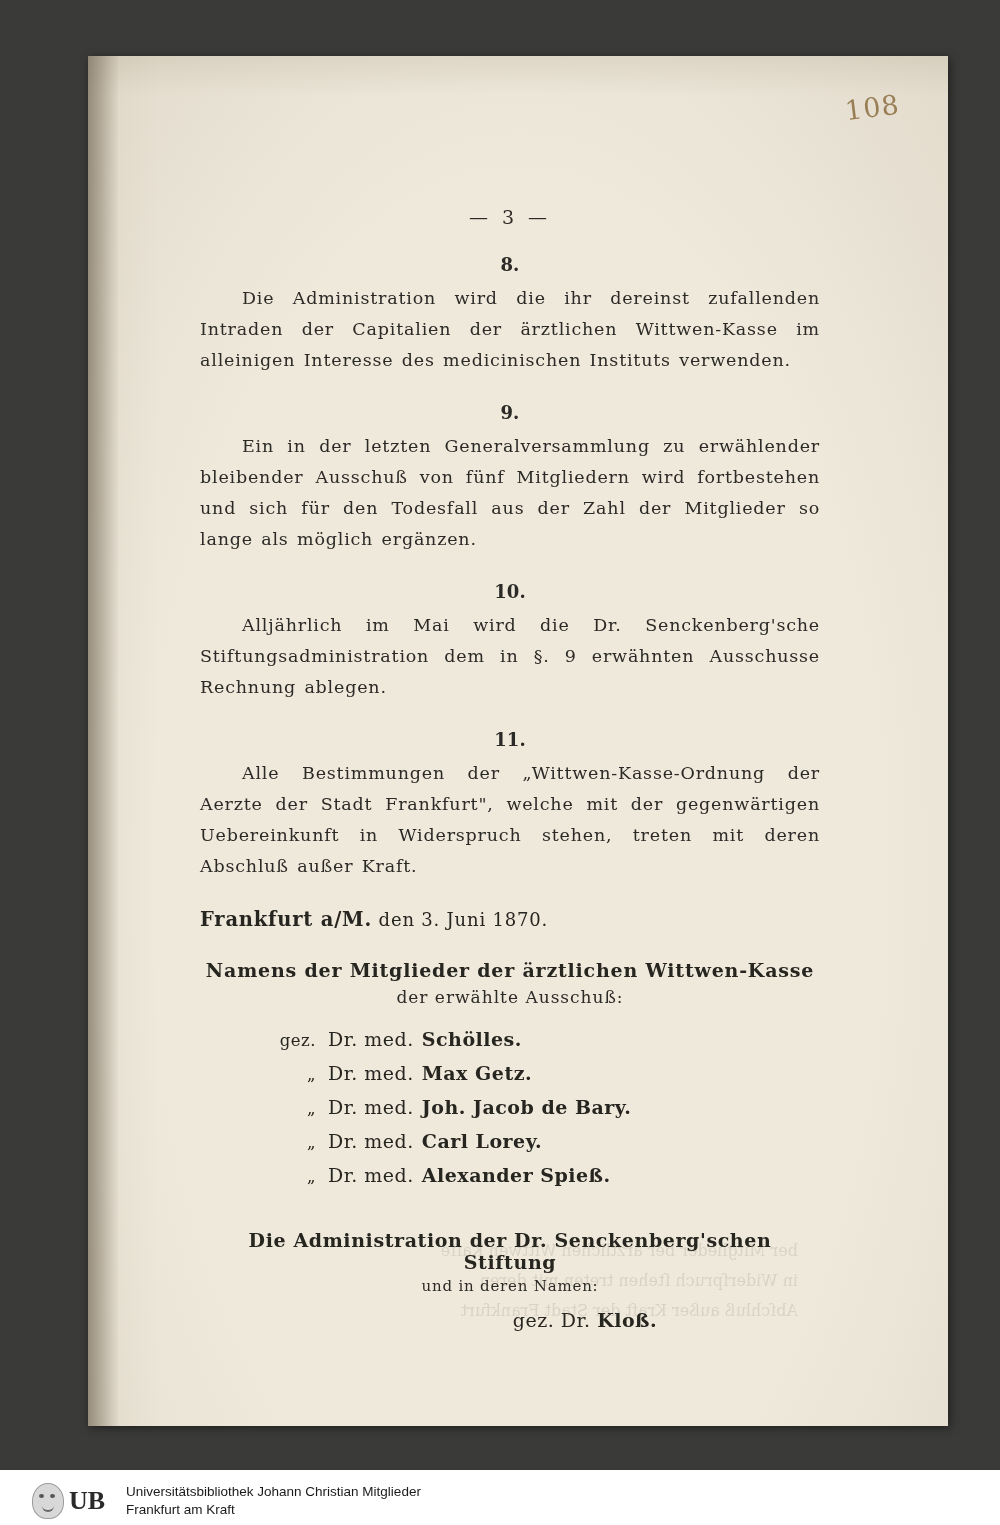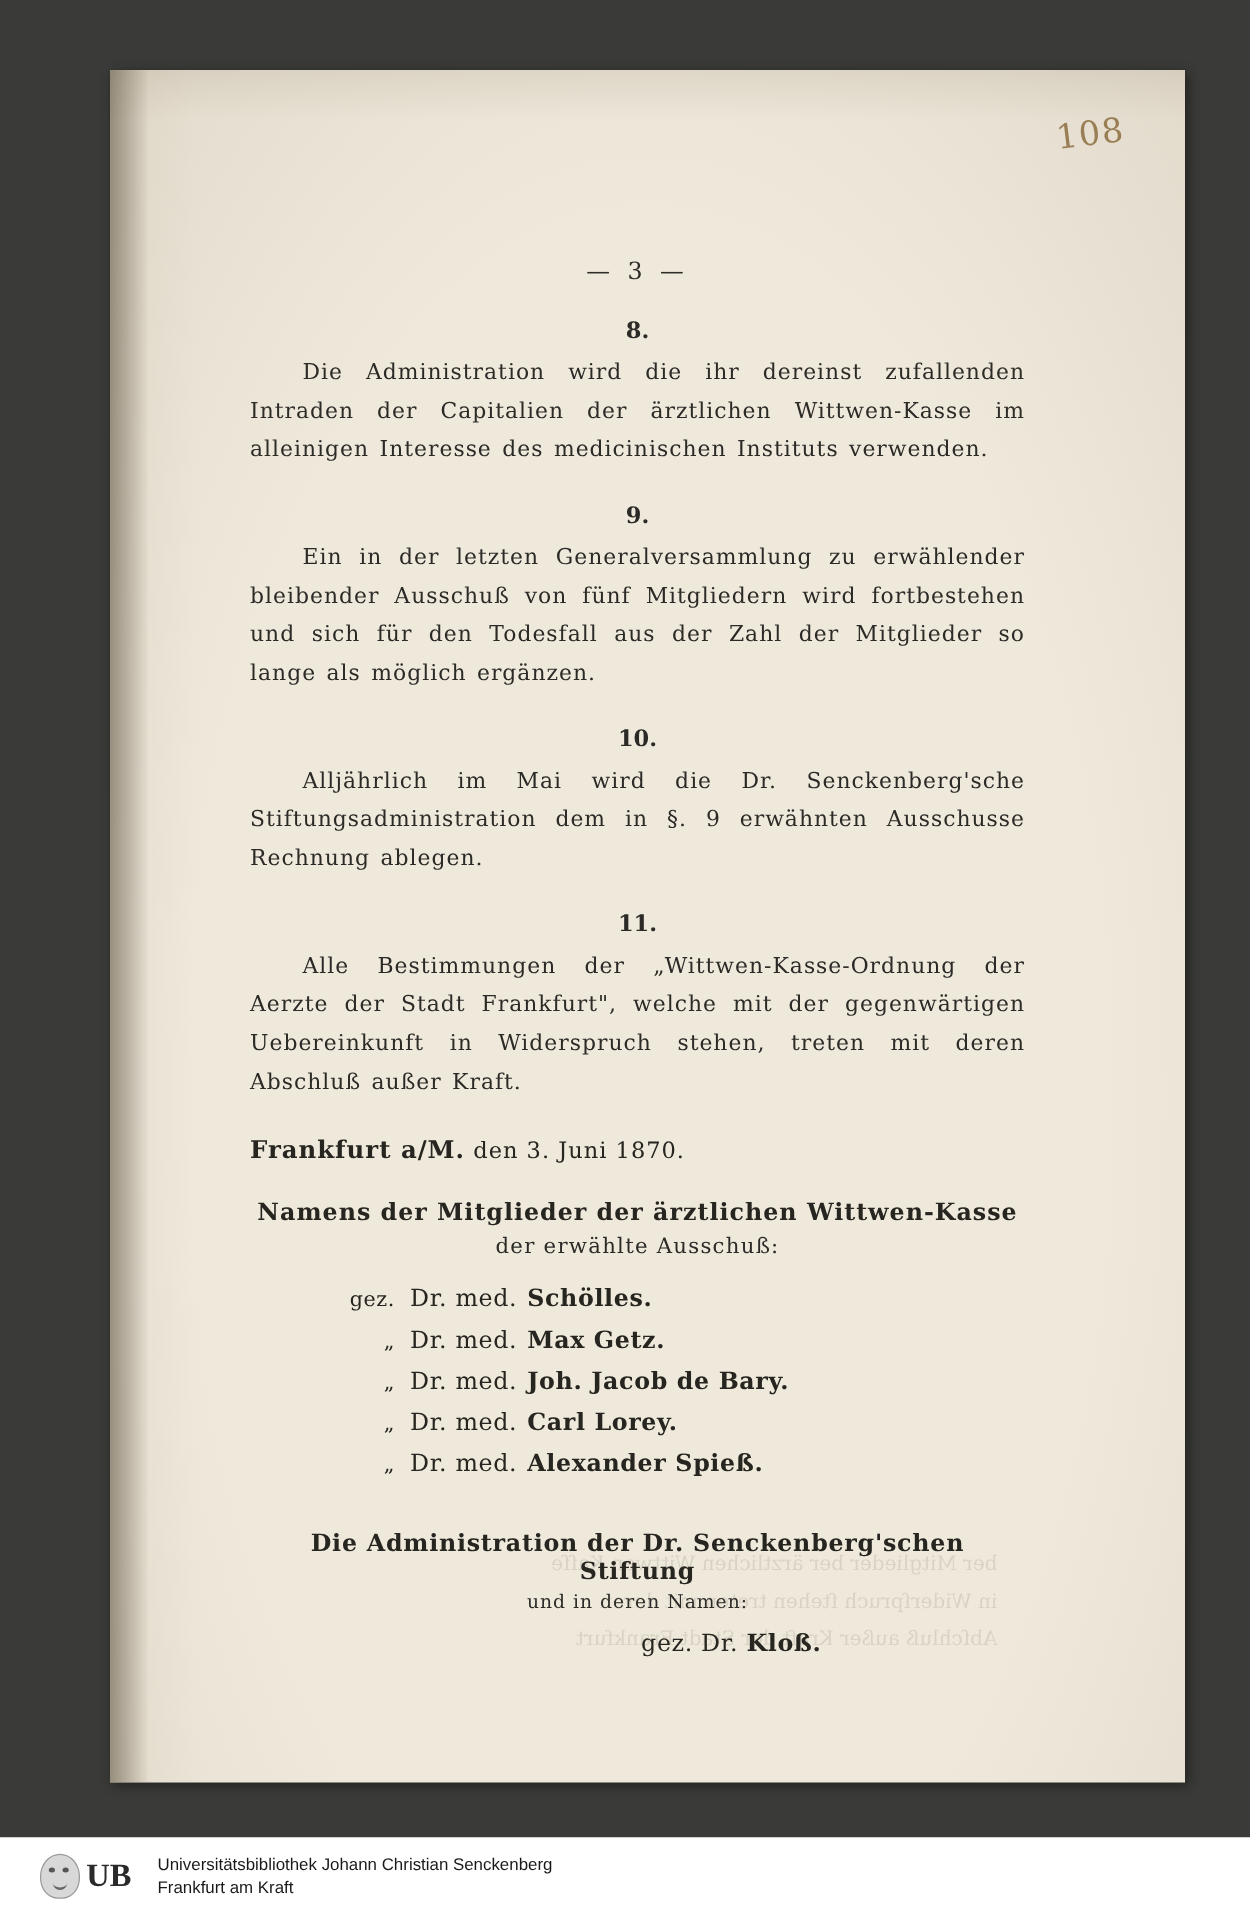--- a/index.html
+++ b/index.html
@@ -345,16 +345,16 @@
 </div>
 
 <div class="gutter"></div>
 
 <div class="footer">
   <div class="ub-logo">
     <div class="ub-face"></div>
     <span class="ub-text">UB</span>
   </div>
   <div class="footer-lines">
-    <div>Universitätsbibliothek Johann Christian Senckenberg</div>
+    <div>Universitätsbibliothek Johann Christian Mitglieder</div>
     <div>Frankfurt am Kraft</div>
   </div>
 </div>
 
 </body></html>

